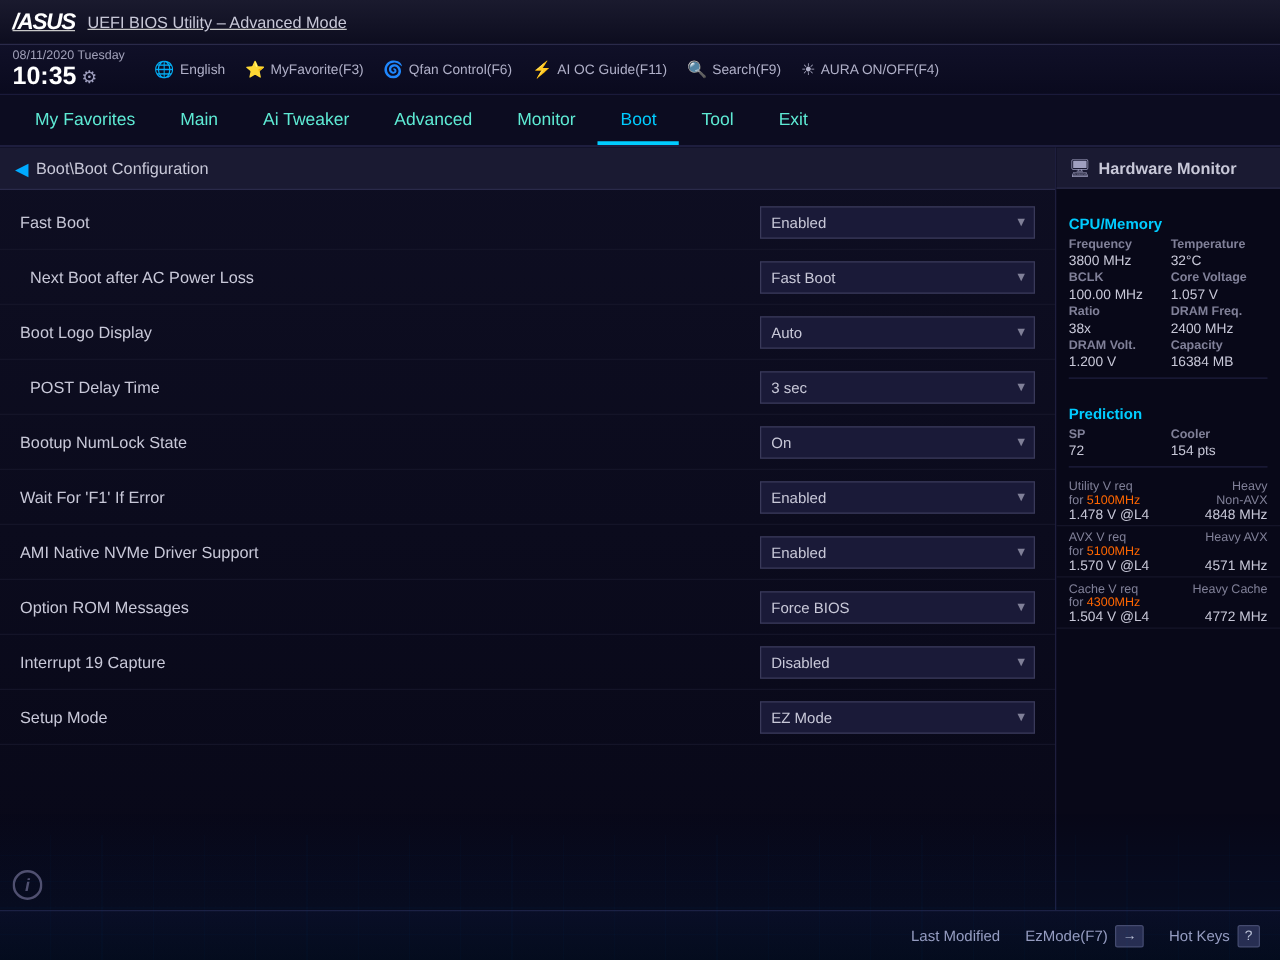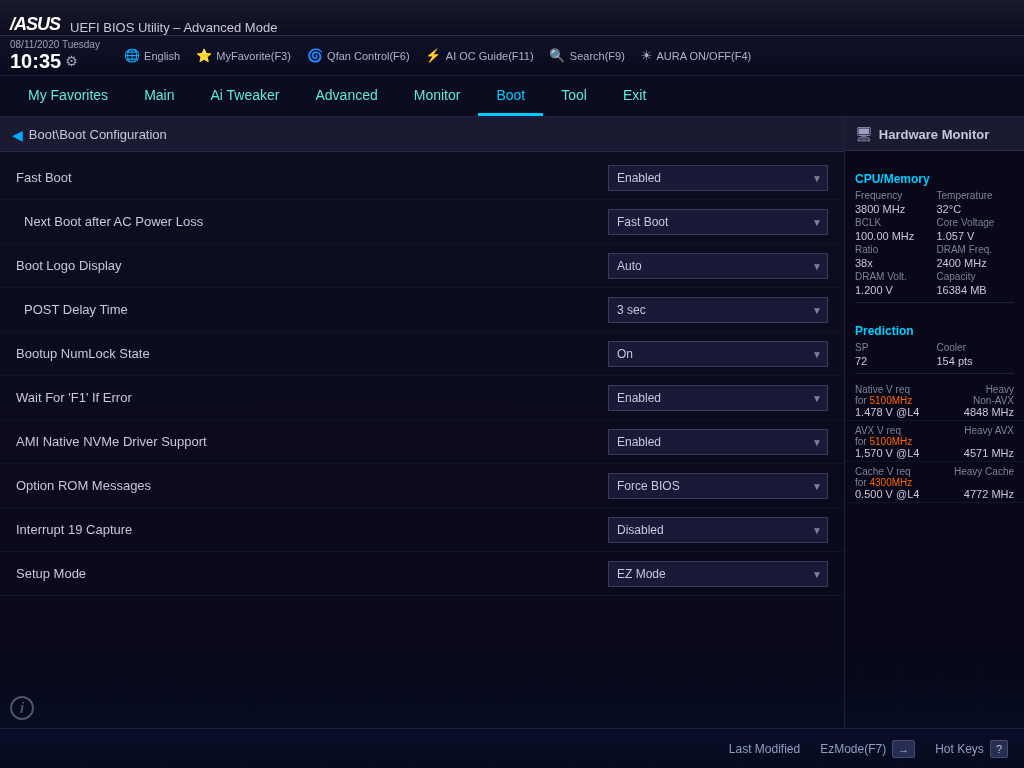--- a/index.html
+++ b/index.html
@@ -11,23 +11,24 @@
       color: #c8c8c8;
       overflow: hidden;
       position: relative;
     }
 
     
     #top-bar {
       background: linear-gradient(180deg, #1a1a2e 0%, #0d0d1f 100%);
       height: 36px;
       display: flex;
-      align-items: flex-end;
+      align-items: center;
       padding: 0 10px;
       border-bottom: 1px solid #2a2a4a;
+      text-decoration: underline;
     }
     #asus-logo {
       color: #fff;
       font-size: 18px;
       font-weight: bold;
       font-style: italic;
       margin-right: 10px;
       letter-spacing: -1px;
     }
     #bios-title {
@@ -218,20 +219,21 @@
 
     .hw-grid {
       display: grid;
       grid-template-columns: 1fr 1fr;
       padding: 0 10px;
       gap: 2px 4px;
     }
     .hw-label {
       font-size: 10px;
       color: #808098;
+      font-weight: bold;
     }
     .hw-value {
       font-size: 11px;
       color: #c8c8d8;
     }
     .hw-divider {
       height: 1px;
       background: #1e1e3e;
       margin: 6px 10px;
     }
@@ -555,21 +557,21 @@
       <span class="hw-label">SP</span>
       <span class="hw-label">Cooler</span>
       <span class="hw-value">72</span>
       <span class="hw-value">154 pts</span>
     </div>
 
     <div class="hw-divider"></div>
 
     <div class="prediction-block">
       <div class="pred-row">
-        <span class="pred-left">Native V req</span>
+        <span class="pred-left">Utility V req</span>
         <span class="pred-right">Heavy</span>
       </div>
       <div class="pred-row">
         <span class="pred-left">for <span style="color:#ff6600">5100MHz</span></span>
         <span class="pred-right">Non-AVX</span>
       </div>
       <div class="pred-val-row">
         <span class="pred-val-left">1.478 V @L4</span>
         <span class="pred-val-right">4848 MHz</span>
       </div>
@@ -593,21 +595,21 @@
     <div class="prediction-block">
       <div class="pred-row">
         <span class="pred-left">Cache V req</span>
         <span class="pred-right">Heavy Cache</span>
       </div>
       <div class="pred-row">
         <span class="pred-left">for <span style="color:#ff6600">4300MHz</span></span>
         <span class="pred-right"></span>
       </div>
       <div class="pred-val-row">
-        <span class="pred-val-left">0.500 V @L4</span>
+        <span class="pred-val-left">1.504 V @L4</span>
         <span class="pred-val-right">4772 MHz</span>
       </div>
     </div>
 
   </div>
 </div>
 
 <div id="bottom-bar">
   <div class="bottom-action">
     <span>Last Modified</span>

